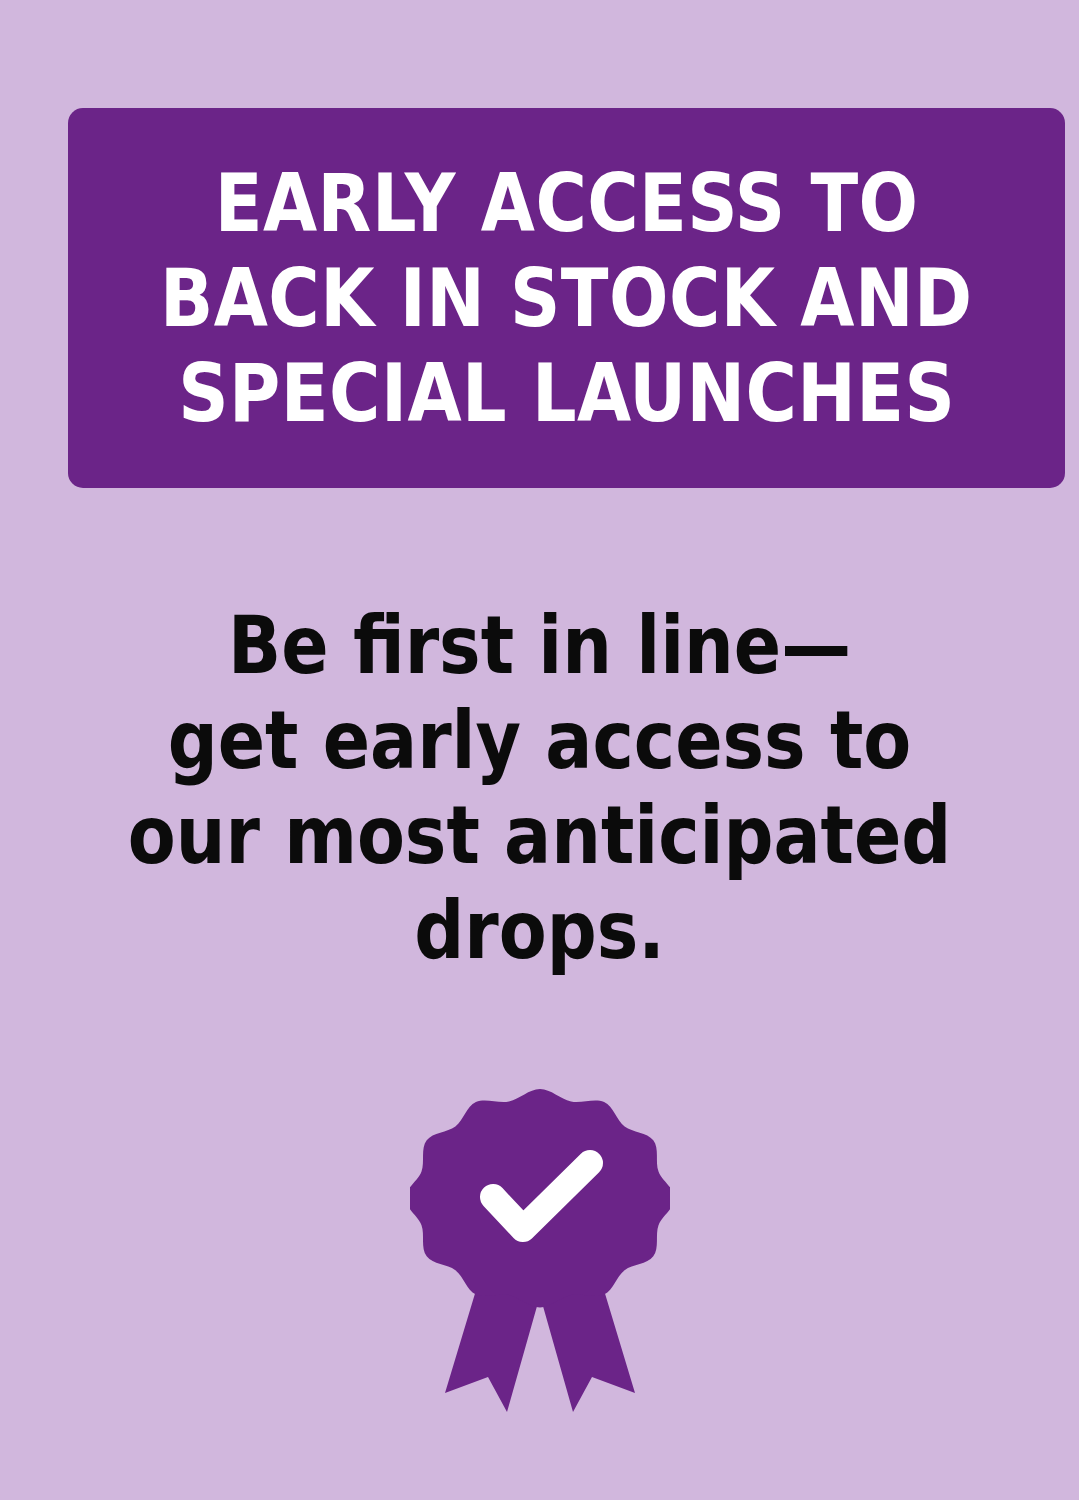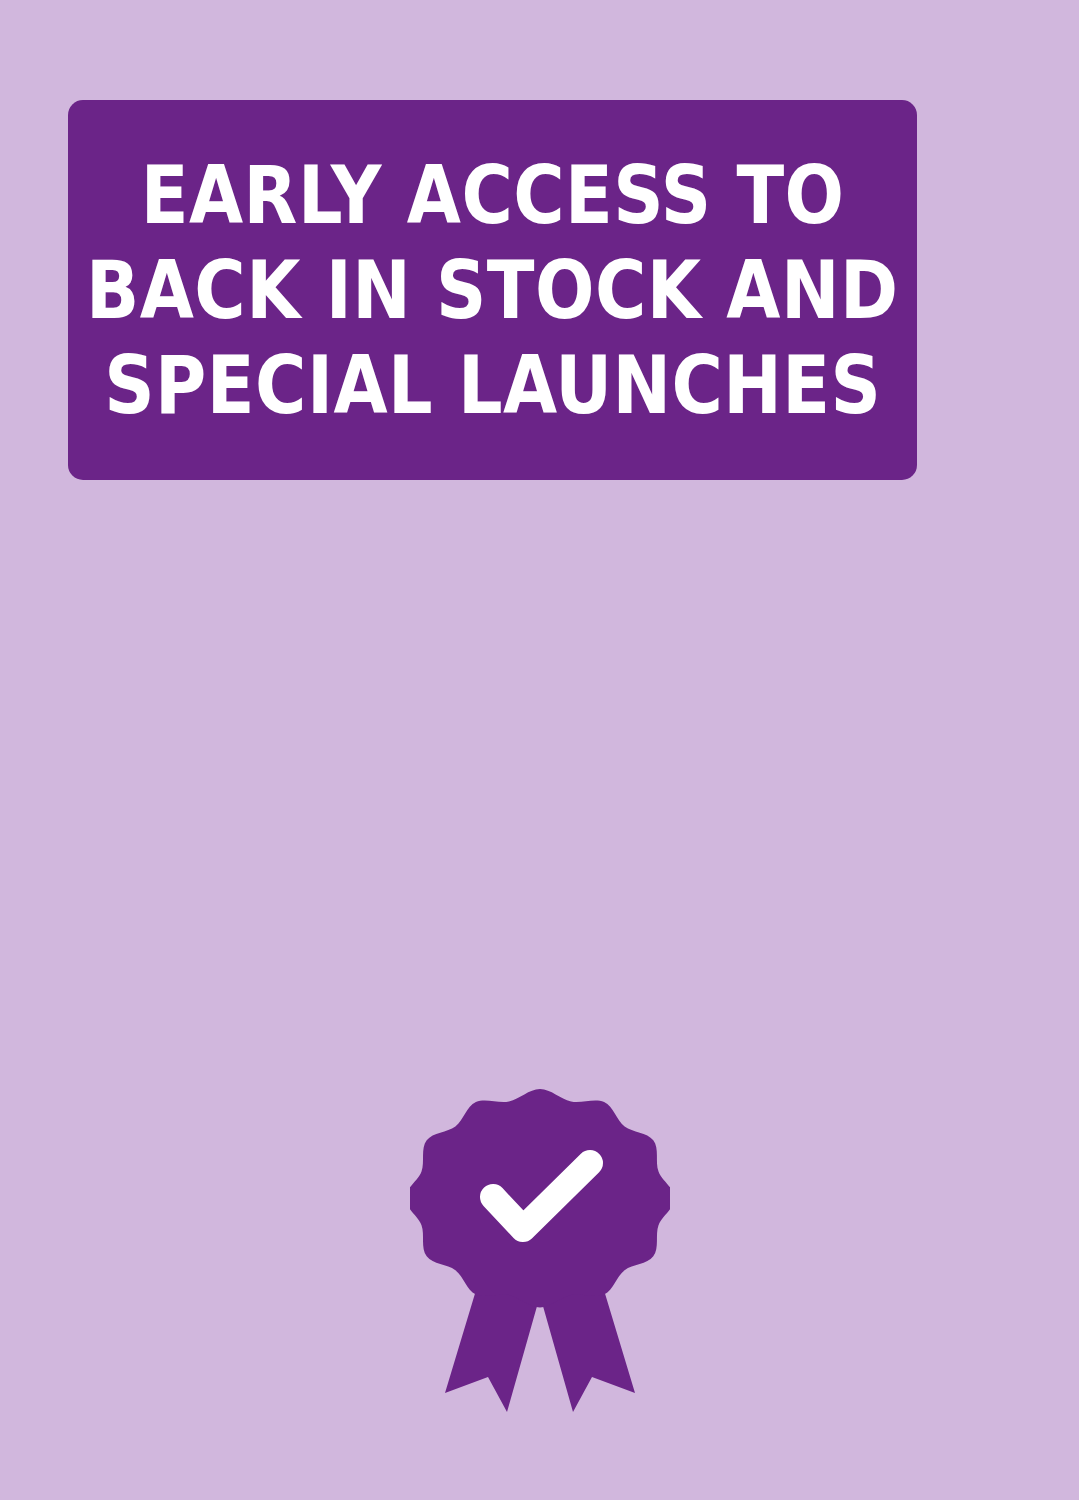--- a/index.html
+++ b/index.html
@@ -20,22 +20,22 @@
     width: 1079px;
     height: 1500px;
     background: #d1b7dd;
     box-sizing: border-box;
   }
 
   
   #headline-banner {
     position: absolute;
     left: 68px;
-    top: 100px;
-    width: 849px;
+    top: 108px;
+    width: 997px;
     height: 380px;
     background: #6b2488;
     border-radius: 15px;
     display: flex;
     flex-direction: column;
     align-items: center;
     justify-content: center;
     box-sizing: border-box;
     padding: 0 22px;
   }
@@ -95,20 +95,26 @@
 <body>
 
 <div id="promo-card">
 
   <div id="headline-banner">
     <span class="headline-line">EARLY ACCESS TO</span>
     <span class="headline-line">BACK IN STOCK AND</span>
     <span class="headline-line">SPECIAL LAUNCHES</span>
   </div>
 
+  <div id="subheading">
+    <span class="subheading-line">Be first in line—</span>
+    <span class="subheading-line">get early access to</span>
+    <span class="subheading-line">our most anticipated</span>
+    <span class="subheading-line">drops.</span>
+  </div>
 
   <div id="badge-icon-wrap">
     <svg viewBox="0 0 260 340" xmlns="http://www.w3.org/2000/svg">
 
       <g>
 
         <path fill="#6b2488" d="M 73 182
                  L 126 190
                  L 133 188
                  L 133 200

